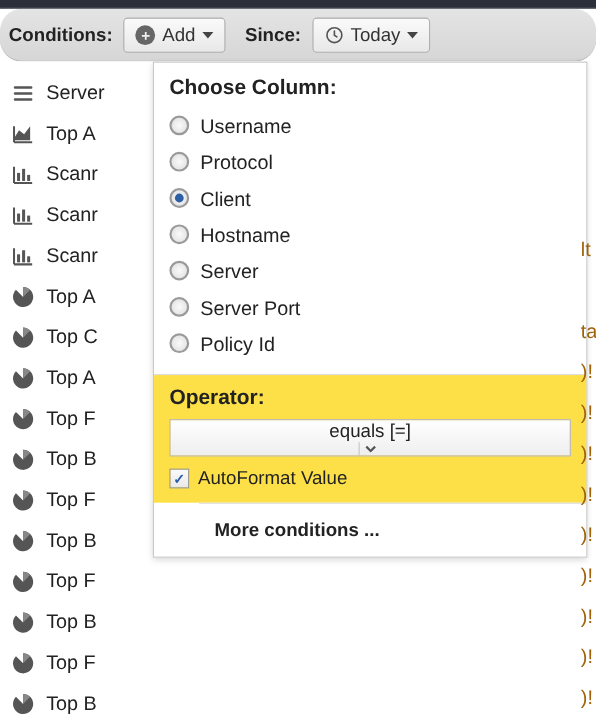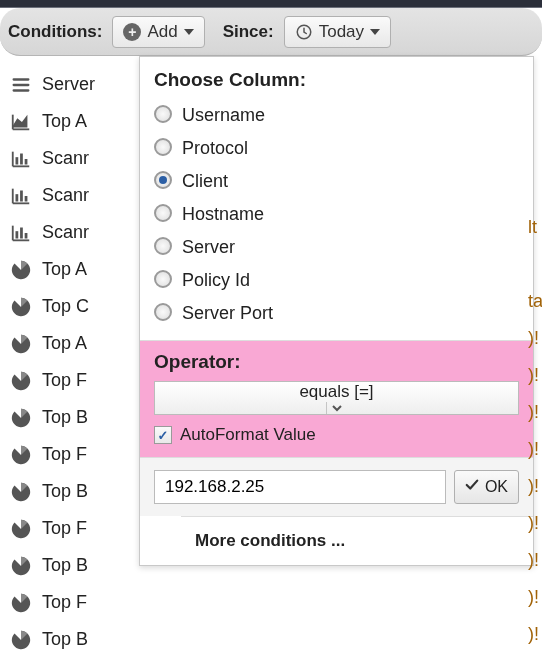--- a/index.html
+++ b/index.html
@@ -130,21 +130,21 @@
   }
   .radio-dot.selected::after {
     content: "";
     width: 8px; height: 8px;
     background: #2c5fa5;
     border-radius: 50%;
   }
   .operator-block {
     border-top: 1px solid #ddd;
     padding: 10px 14px 12px 14px;
-    background: #f9a8d4;
+    background: #fde047;
   }
   .operator-select {
     width: 100%;
     height: 34px;
     border: 1px solid #bbb;
     background: linear-gradient(#fff,#eee);
     font-size: 17px;
     padding: 0 8px;
     margin: 8px 0 10px 0;
     display: flex;
@@ -396,25 +396,25 @@
         <div class="radio-item">
           <span class="radio-dot"></span>
           <span>Hostname</span>
         </div>
         <div class="radio-item">
           <span class="radio-dot"></span>
           <span>Server</span>
         </div>
         <div class="radio-item">
           <span class="radio-dot"></span>
+          <span>Server Port</span>
+        </div>
+        <div class="radio-item">
+          <span class="radio-dot"></span>
           <span>Policy Id</span>
-        </div>
-        <div class="radio-item">
-          <span class="radio-dot"></span>
-          <span>Server Port</span>
         </div>
       </div>
 
     <div class="operator-block">
       <div class="dd-section-title" style="padding:0 0 0 0">
         <span>Operator:</span>
       </div>
       <div class="operator-select">
         <span>equals [=]</span>
         <span class="select-arrow">
@@ -422,31 +422,20 @@
               <path d="M2 4l4 4 4-4" fill="none" stroke="#555" stroke-width="2"></path>
             </svg>
         </span>
       </div>
       <div class="checkbox-row">
         <span class="chk" id="autoformat-chk">✓</span>
         <span>AutoFormat Value</span>
       </div>
     </div>
 
-    <div class="value-row">
-      <input type="text" class="value-input" value="192.168.2.25" style="">
-      <span class="ok-btn">
-        <span>
-          <svg width="14" height="14" viewBox="0 0 16 16">
-              <path d="M2 8l4 4 8-9" fill="none" stroke="#333" stroke-width="2.5" stroke-linecap="round" stroke-linejoin="round"></path>
-            </svg>
-        </span>
-        <span>OK</span>
-      </span>
-    </div>
 
     <div class="more-row">
       <span>More conditions ...</span>
     </div>
   </div>
 
   <div class="right-strip" id="right-strip">
       <div></div>
       <div></div>
       <div></div>

